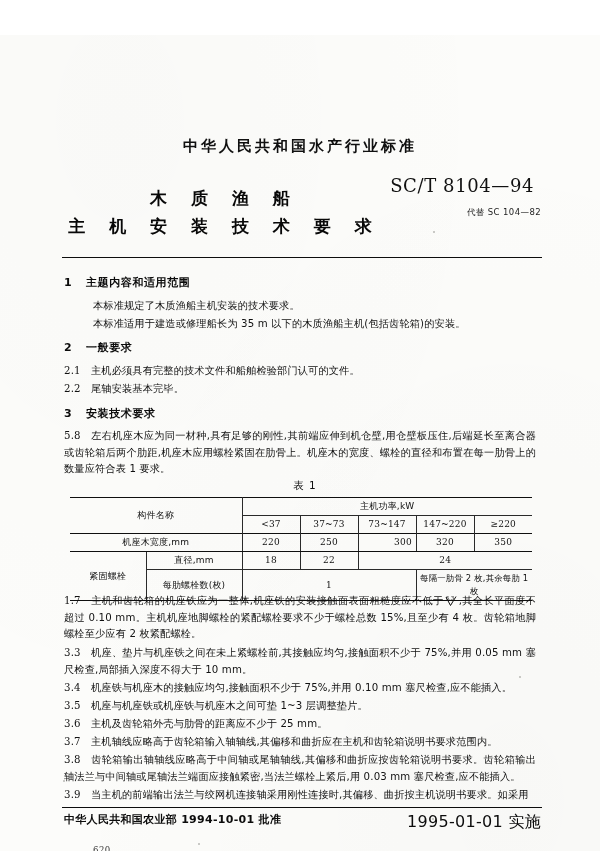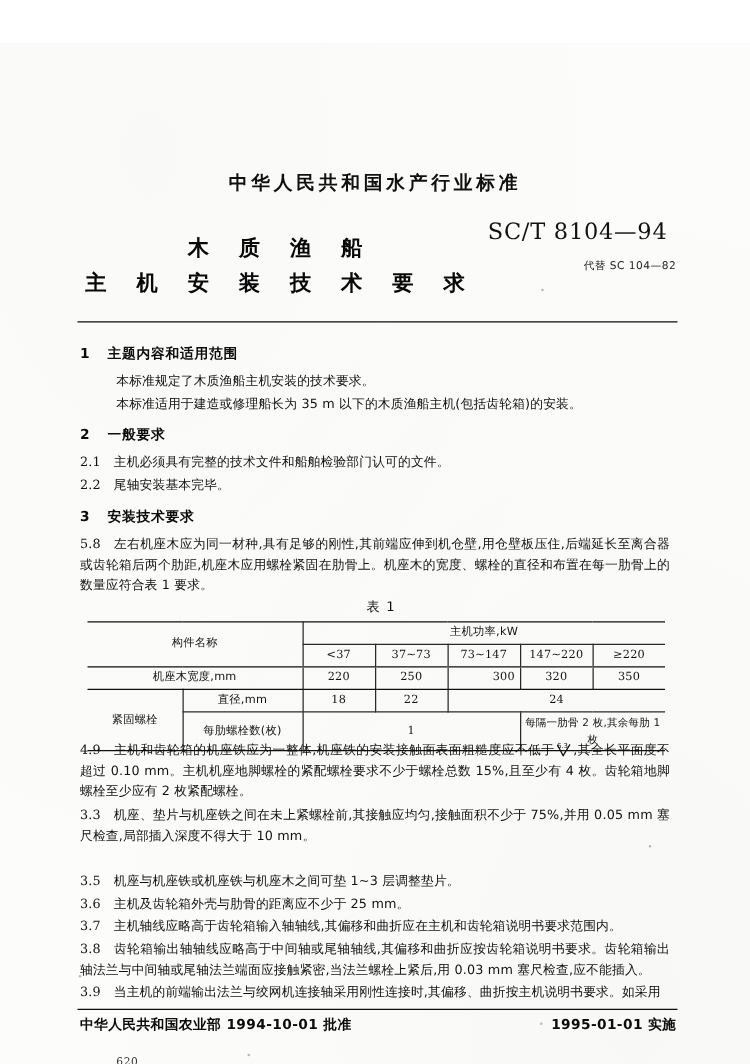--- a/index.html
+++ b/index.html
@@ -188,22 +188,22 @@
     font-size: 11px;
     font-weight: bold;
     color: #0c0c0c;
     letter-spacing: 0.3px;
     white-space: nowrap;
   }
   .foot-right {
     position: absolute;
     right: 59px;
     top: 777px;
-    font-size: 11px;
-    font-weight: bold;
+    font-size: 16px;
+    font-weight: normal;
     color: #0c0c0c;
     letter-spacing: 0.3px;
     white-space: nowrap;
   }
   .page-num {
     position: absolute;
     left: 93px;
     top: 810px;
     font-family: "DejaVu Serif", "Liberation Serif", serif;
     font-size: 8.5px;
@@ -324,29 +324,32 @@
         </tr>
         <tr>
           <td class="heavy-bottom">每肋螺栓数(枚)</td>
           <td class="num-cell heavy-bottom" colspan="3">1</td>
           <td class="heavy-bottom nor" colspan="2" style="font-size:8.4px;">每隔一肋骨 2 枚,其余每肋 1 枚</td>
         </tr>
       </tbody>
     </table>
 
     <div class="para" style="left:64px; top:558px; width:472px;">
-      <span class="num">4.9</span><span>主机和齿轮箱的机座铁应为一整体,机座铁的安装接触面表面粗糙度应不低于</span><span class="rough"><span class="val">6.3</span><svg width="12" height="11" viewBox="0 0 12 11">
+      <span class="num">1.7</span><span>主机和齿轮箱的机座铁应为一整体,机座铁的安装接触面表面粗糙度应不低于</span><span class="rough"><span class="val">6.3</span><svg width="12" height="11" viewBox="0 0 12 11">
             <path d="M1 1 L5.5 9.5 L11 0.5" stroke="#111" stroke-width="1" fill="none"></path>
           </svg></span><span>,其全长平面度不超过 0.10 mm。主机机座地脚螺栓的紧配螺栓要求不少于螺栓总数 15%,且至少有 4 枚。齿轮箱地脚螺栓至少应有 2 枚紧配螺栓。</span>
     </div>
 
     <div class="para" style="left:64px; top:610px; width:472px;">
       <span class="num">3.3</span><span>机座、垫片与机座铁之间在未上紧螺栓前,其接触应均匀,接触面积不少于 75%,并用 0.05 mm 塞尺检查,局部插入深度不得大于 10 mm。</span>
     </div>
 
+    <div class="para" style="left:64px; top:645px; width:472px;">
+      <span class="num">3.4</span><span>机座铁与机座木的接触应均匀,接触面积不少于 75%,并用 0.10 mm 塞尺检查,应不能插入。</span>
+    </div>
 
     <div class="para" style="left:64px; top:663px; width:472px;">
       <span class="num">3.5</span><span>机座与机座铁或机座铁与机座木之间可垫 1~3 层调整垫片。</span>
     </div>
 
     <div class="para" style="left:64px; top:681px; width:472px;">
       <span class="num">3.6</span><span>主机及齿轮箱外壳与肋骨的距离应不少于 25 mm。</span>
     </div>
 
     <div class="para" style="left:64px; top:699px; width:472px;">

